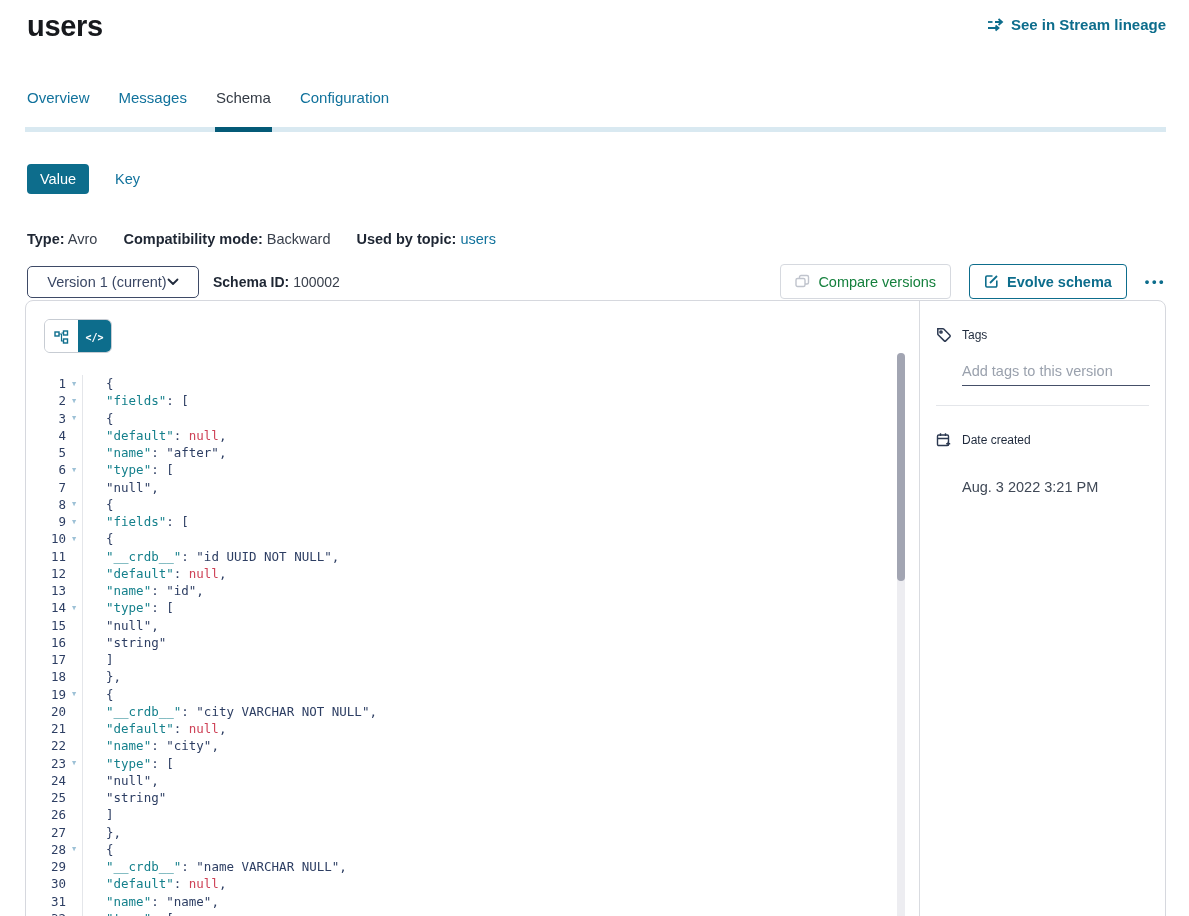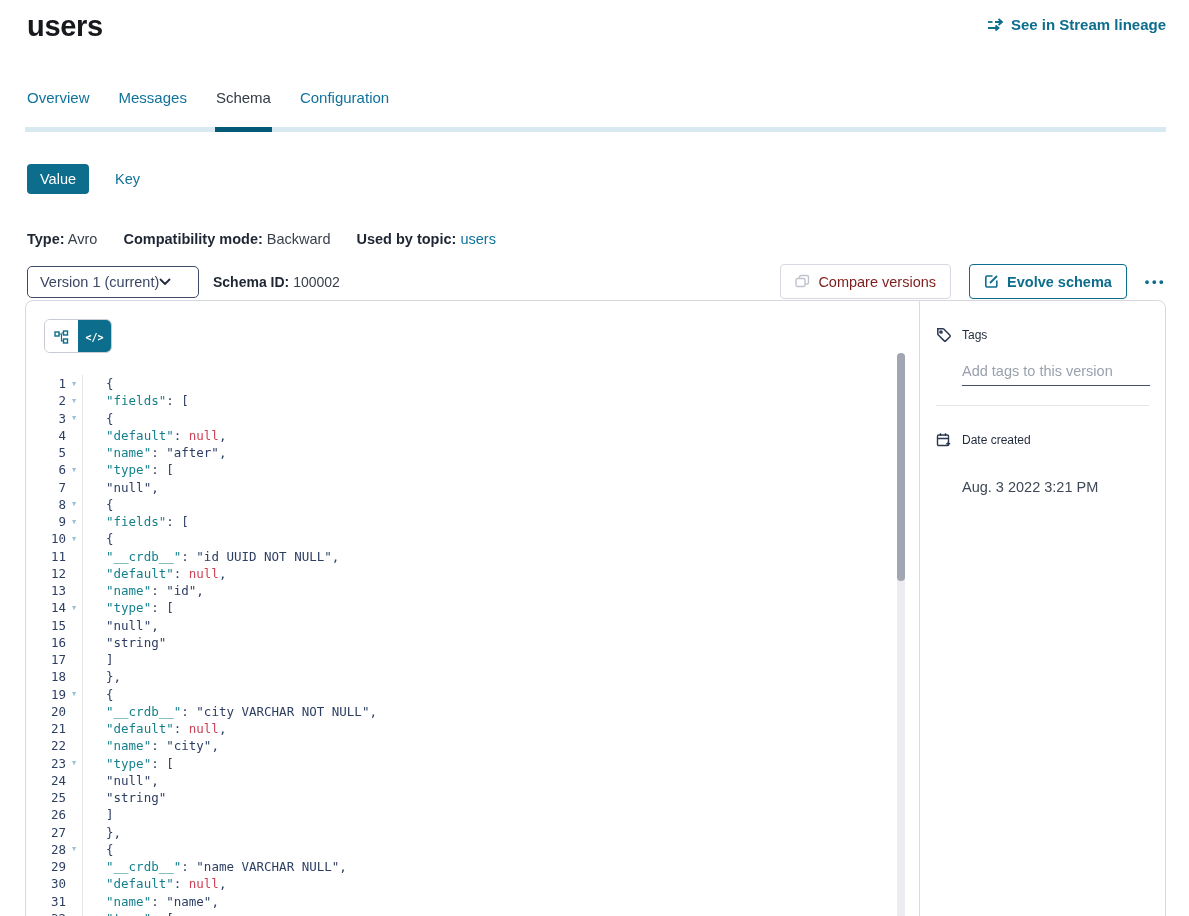--- a/index.html
+++ b/index.html
@@ -32,30 +32,30 @@
   .meta-row { display:flex; gap:26px; margin:37px 0 0 27px; font-size:14.5px; }
   .meta-pair b { color:#1e2633; font-weight:700; }
   .meta-pair span.val { color:#3a414d; }
   .meta-pair a.val-link { color:#11729c; cursor:pointer; }
 
   
   .ctrl-row { display:flex; justify-content:space-between; align-items:center;
               margin:17px 23px 0 27px; }
   .ctrl-left { display:flex; align-items:center; gap:14px; }
   .select { width:172px; height:32px; border:1px solid #3e4a66; border-radius:5px;
-            display:flex; align-items:center; justify-content:flex-start;
+            display:flex; align-items:center; justify-content:center;
             padding:0 12px; font-size:14.5px; color:#3a4764; cursor:pointer; background:#fff; }
   .schema-id { font-size:14px; }
   .schema-id b { color:#1e2633; }
   .schema-id span { color:#3a414d; }
   .ctrl-right { display:flex; align-items:center; gap:18px; }
   .btn-outline { display:flex; align-items:center; gap:8px; height:35px; padding:0 14px;
                  border-radius:4px; font-size:14.5px; background:#fff; cursor:pointer;
                  font-family:"Liberation Sans", sans-serif; }
-  .btn-disabled { border:1px solid #d6d9df; color:#7f1d1d; font-weight:500; cursor:default; }
+  .btn-disabled { border:1px solid #d6d9df; color:#15803d; font-weight:500; cursor:default; }
   .btn-teal { border:1px solid #0d6d8c; color:#0d6d8c; font-weight:700; }
   .more-btn { color:#0d6d8c; font-size:13px; letter-spacing:2.5px; font-weight:700; cursor:pointer; }
 
   
   .card { position:absolute; left:25px; right:23px; top:300px; height:700px;
           border:1px solid #d6d8de; border-radius:8px; display:flex; background:#fff; }
   .code-pane { flex:1; position:relative; padding-top:18px; overflow:hidden; }
 
   .view-toggle { display:inline-flex; margin-left:18px; border:1px solid #c7ccd3;
                  border-radius:6px; overflow:hidden; height:34px; }

